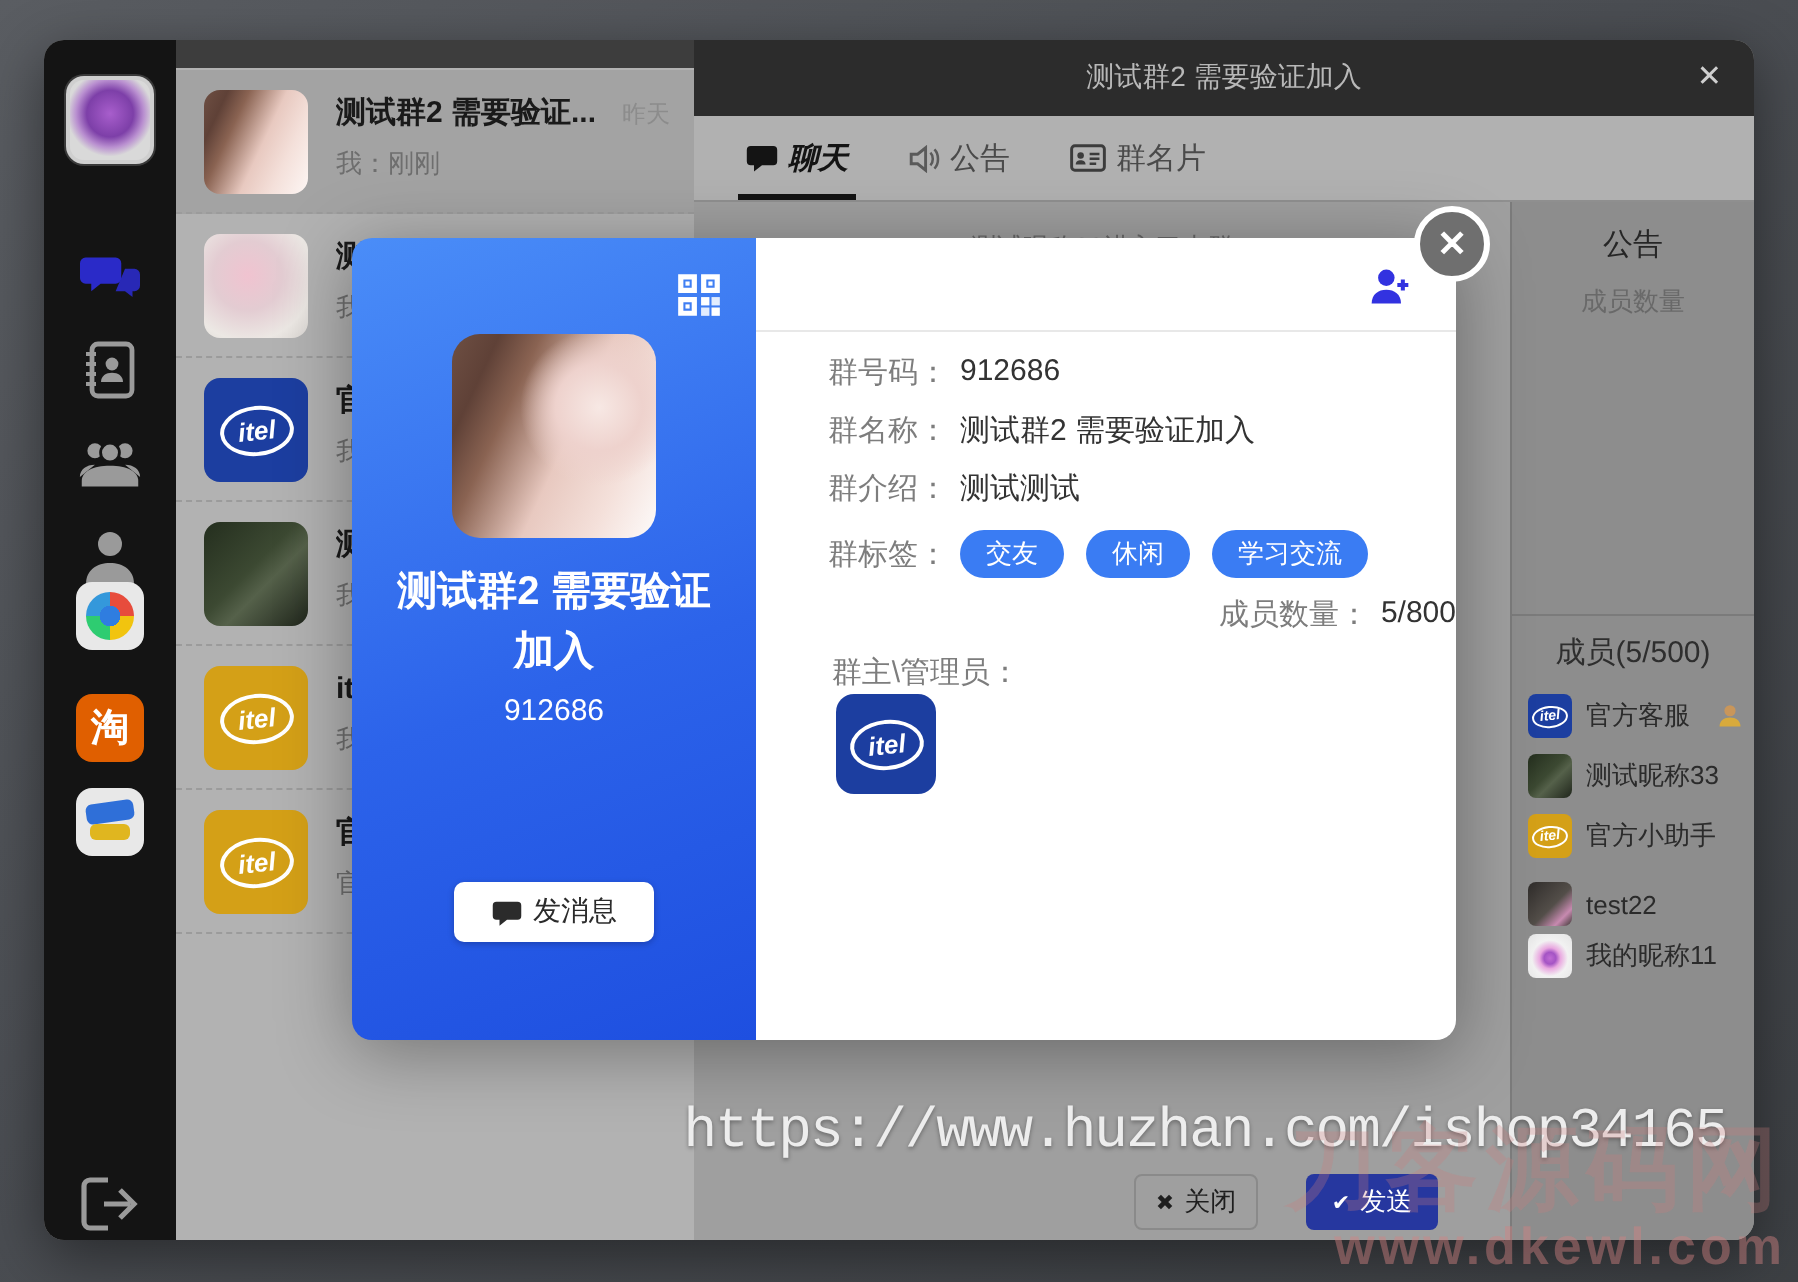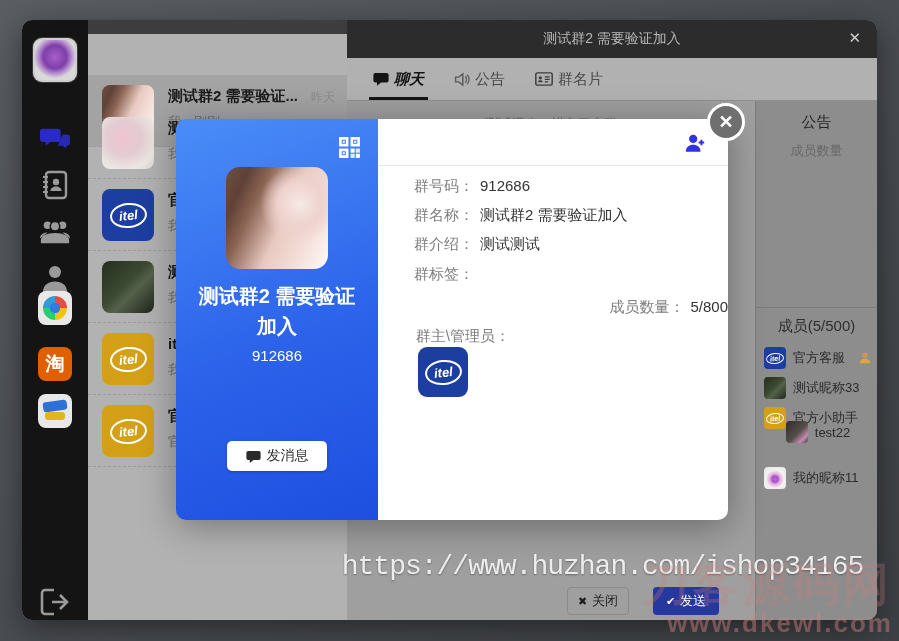--- a/index.html
+++ b/index.html
@@ -160,21 +160,21 @@
     <div class="abs side-item" style="top:565px;height:34px;">
       <svg width="30" height="28" viewBox="0 0 30 28">
         <path d="M14 2H5a3 3 0 00-3 3v18a3 3 0 003 3h9" fill="none" stroke="#9a9a9a" stroke-width="2.6"></path>
         <path d="M12 14h13M20 7l7 7-7 7" fill="none" stroke="#9a9a9a" stroke-width="2.6"></path>
       </svg>
     </div>
   </div>
 
   <div class="abs chat-list">
     <div class="abs list-top-strip"></div>
-    <div class="abs chat-item sel" style="top:15px;margin-top:40px;">
+    <div class="abs chat-item sel" style="top:15px;">
       <div class="c-avatar av-girl"></div>
       <div class="c-title">测试群2 需要验证...</div>
       <div class="c-sub">我：刚刚</div>
       <div class="c-time">昨天</div>
     </div>
     <div class="abs chat-item" style="top:87px;">
       <div class="c-avatar av-flower"></div>
       <div class="c-title">测试群1</div>
       <div class="c-sub">我：测试</div>
       <div class="c-time">昨天</div>
@@ -259,21 +259,21 @@
     <div class="member" style="top:272px;">
       <div class="m-avatar av-stairs"></div>
       <span class="m-name">测试昵称33</span>
     </div>
     <div class="member" style="top:302px;">
       <div class="m-avatar itel itel-gold">
         <span class="ring" style="font-size:7px;padding:1px 3px;border-width:1px;">itel</span>
       </div>
       <span class="m-name">官方小助手</span>
     </div>
-    <div class="member" style="top:316px;justify-content:center;">
+    <div class="member" style="top:336px;">
       <div class="m-avatar av-dark"></div>
       <span class="m-name">test22</span>
     </div>
     <div class="member" style="top:362px;">
       <div class="m-avatar av-anime"></div>
       <span class="m-name">我的昵称11</span>
     </div>
   </div>
 </div>
 
@@ -328,20 +328,25 @@
     <div class="f-row" style="top:87px;">
       <span class="f-label">群名称：</span>
       <span class="f-value">测试群2 需要验证加入</span>
     </div>
     <div class="f-row" style="top:116px;">
       <span class="f-label">群介绍：</span>
       <span class="f-value">测试测试</span>
     </div>
     <div class="f-row" style="top:146px;align-items:center;">
       <span class="f-label">群标签：</span>
+      <span class="f-value" style="display:flex;">
+        <span class="pill">交友</span>
+        <span class="pill">休闲</span>
+        <span class="pill">学习交流</span>
+      </span>
     </div>
     <div class="f-row" style="top:179px;justify-content:flex-end;">
       <span class="f-label">成员数量：</span>
       <span class="f-value">5/800</span>
     </div>
     <div class="f-row" style="top:208px;left:22px;">
       <span class="f-label" style="width:110px;">群主\管理员：</span>
     </div>
     <div class="admin-avatar itel itel-blue">
       <span class="ring" style="font-size:13px;padding:3px 7px;">itel</span>

